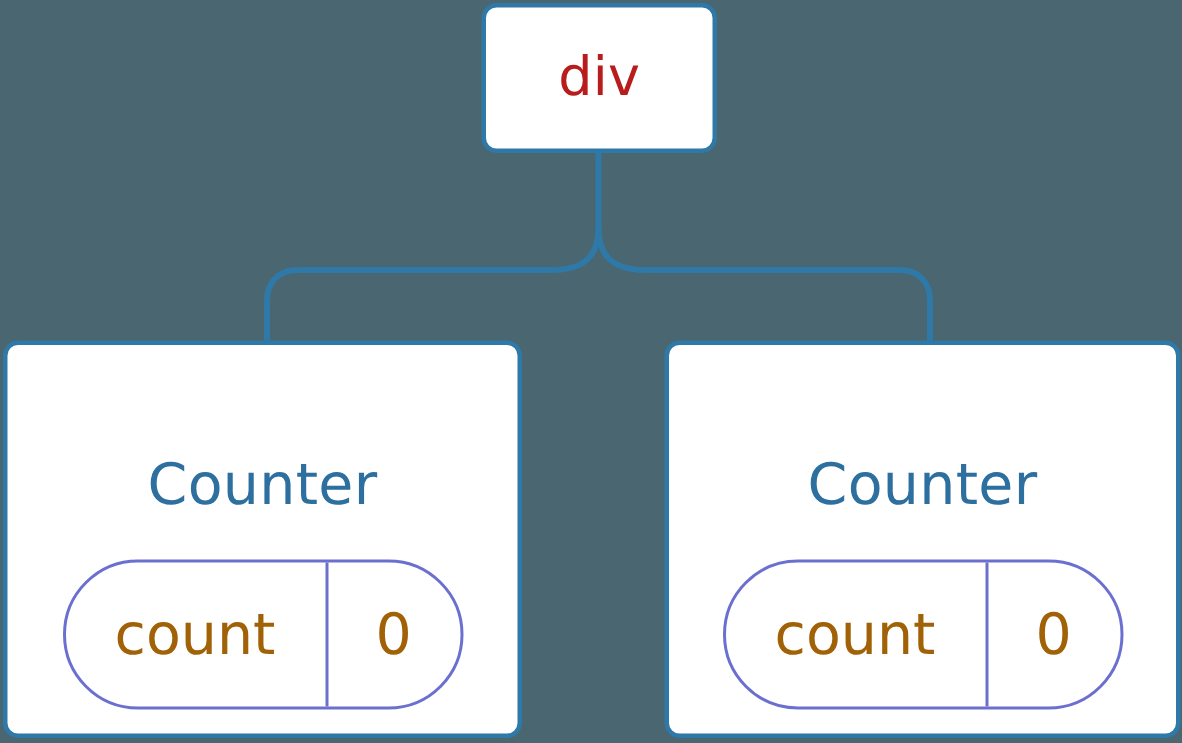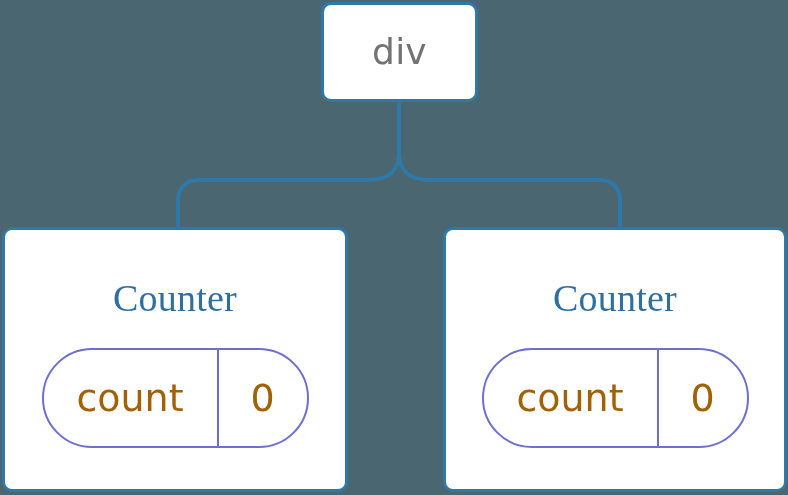--- a/index.html
+++ b/index.html
@@ -43,21 +43,21 @@
 
   
   #node-root {
     left: 321px;
     top: 2px;
     width: 157px;
     height: 100px;
     justify-content: center;
   }
   .node-title-root {
-    color: #737373;
+    color: #b91c1c;
     font-size: 36px;
     font-weight: 400;
     letter-spacing: 0.2px;
     line-height: 1;
   }
 
   
   .node-child {
     top: 227px;
     height: 265px;
@@ -69,23 +69,22 @@
   }
   #node-counter-right {
     left: 443px;
     width: 344px;
   }
   .node-title {
     color: #2d6f9e;
     font-size: 38px;
     font-weight: 400;
     line-height: 1;
-    margin-top: 49px;
+    margin-top: 74px;
     letter-spacing: 0.2px;
-    font-family: Liberation Serif, serif;
   }
 
   
   .state-pill {
     box-sizing: border-box;
     margin-top: 31px;
     height: 100px;
     border: 2px solid #6b70d0;
     border-radius: 50px;
     display: flex;

